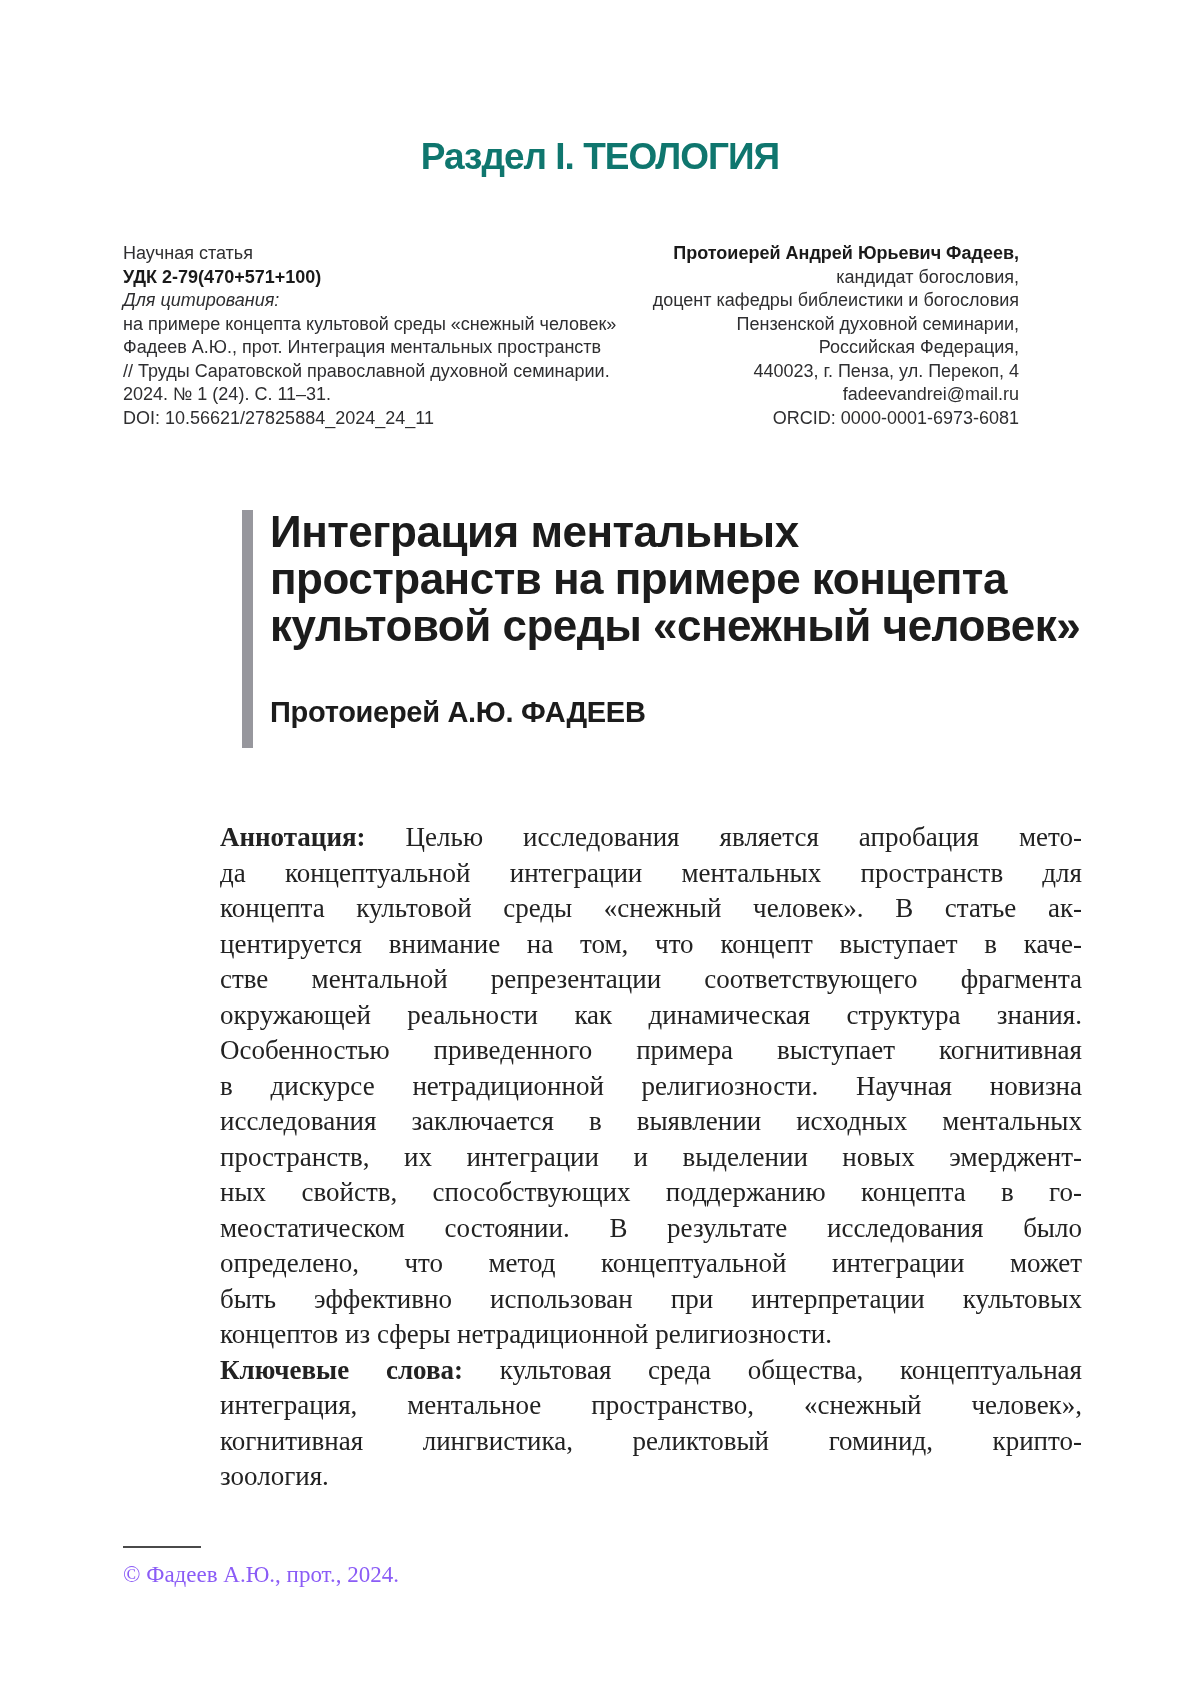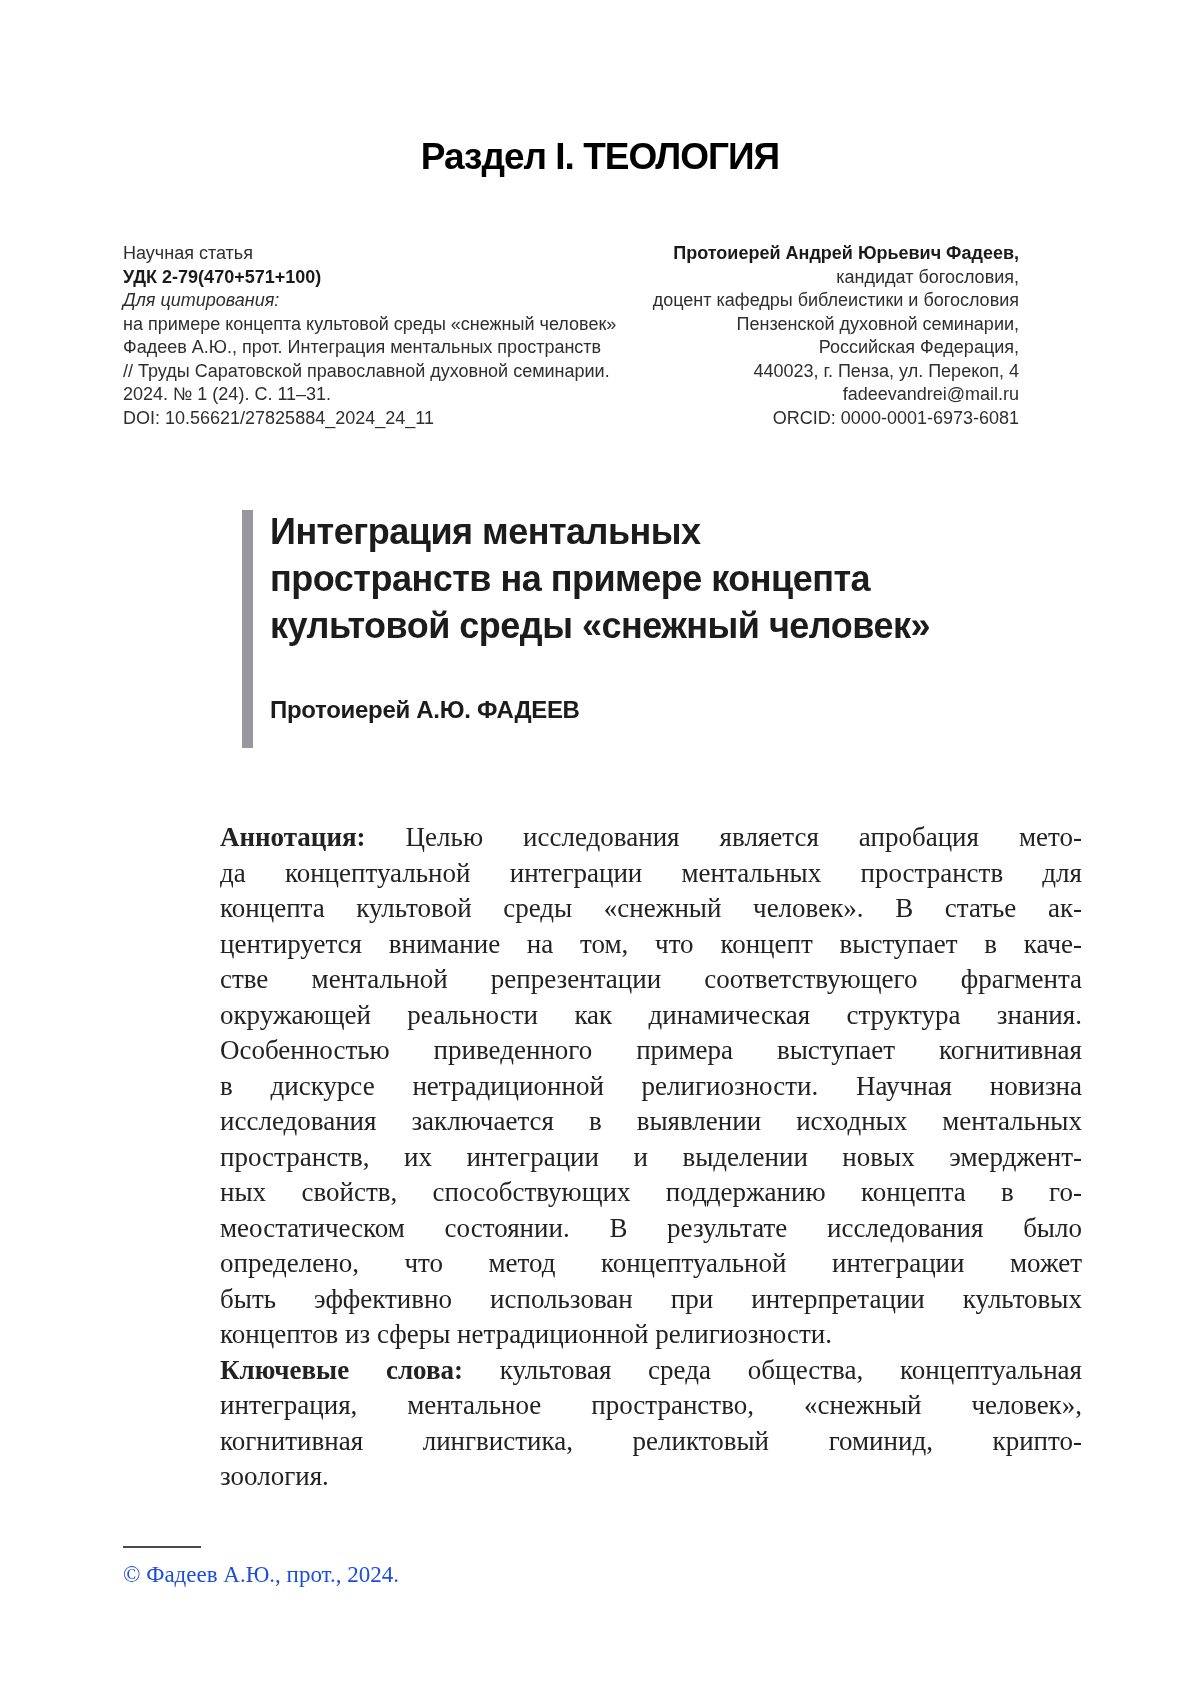--- a/index.html
+++ b/index.html
@@ -15,21 +15,21 @@
   }
   
   .section-title {
     position: absolute;
     top: 136px; left: 0; width: 100%;
     text-align: center;
     font-family: "Liberation Sans", sans-serif;
     font-weight: 700;
     font-size: 37px;
     letter-spacing: -1px;
-    color: #000000;
+    color: #0f766e;
   }
   
   .meta-left {
     position: absolute;
     top: 242px; left: 123px;
     width: 560px;
     font-size: 18px;
     line-height: 23.5px;
     color: #2e2e30;
     white-space: nowrap;
@@ -54,30 +54,30 @@
   }
   .title-bar {
     position: absolute;
     top: 2px; left: 0;
     width: 11px; height: 238px;
     background: #97979d;
   }
   .title-text {
     margin-left: 28px;
     font-weight: 700;
-    font-size: 36px;
+    font-size: 44px;
     line-height: 47px;
     letter-spacing: -0.5px;
     color: #1c1c1c;
   }
   .article-author {
     margin-left: 28px;
     margin-top: 47px;
     font-weight: 700;
-    font-size: 24px;
+    font-size: 29px;
     letter-spacing: -0.3px;
     color: #1c1c1c;
   }
   
   .body-text {
     position: absolute;
     top: 820px; left: 220px;
     width: 862px;
     font-family: "Liberation Serif", serif;
     font-size: 27px;
@@ -92,21 +92,21 @@
     position: absolute;
     top: 1546px; left: 123px;
     width: 78px; height: 2px;
     background: #4a4a4a;
   }
   .footer-copyright {
     position: absolute;
     top: 1562px; left: 123px;
     font-family: "Liberation Serif", serif;
     font-size: 23px;
-    color: #1d4ed8;
+    color: #8b5cf6;
   }
 </style>
 </head>
 <body>
 
 <div class="page">
 
   <h1 class="section-title">Раздел I. ТЕОЛОГИЯ</h1>
 
   <div class="meta-left">

